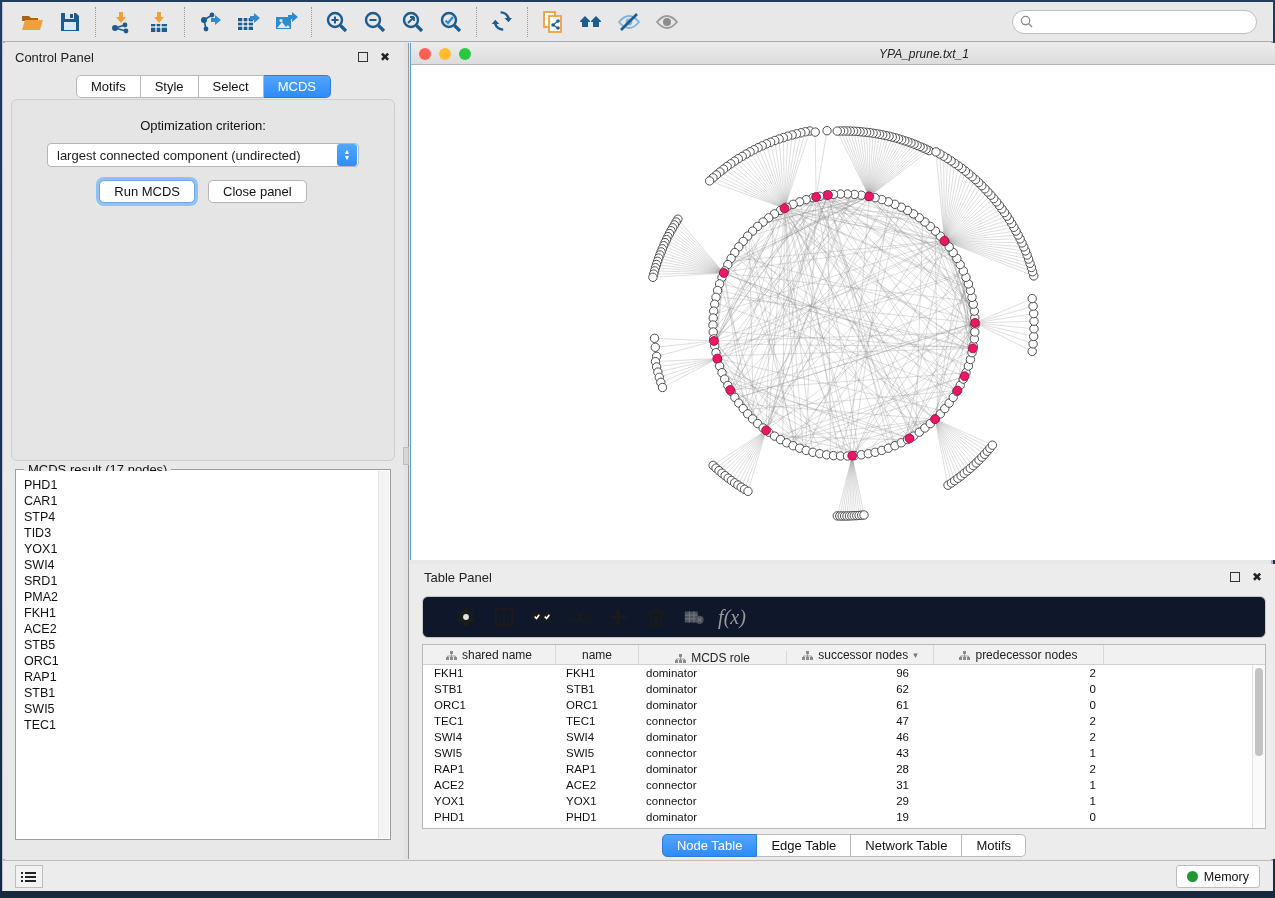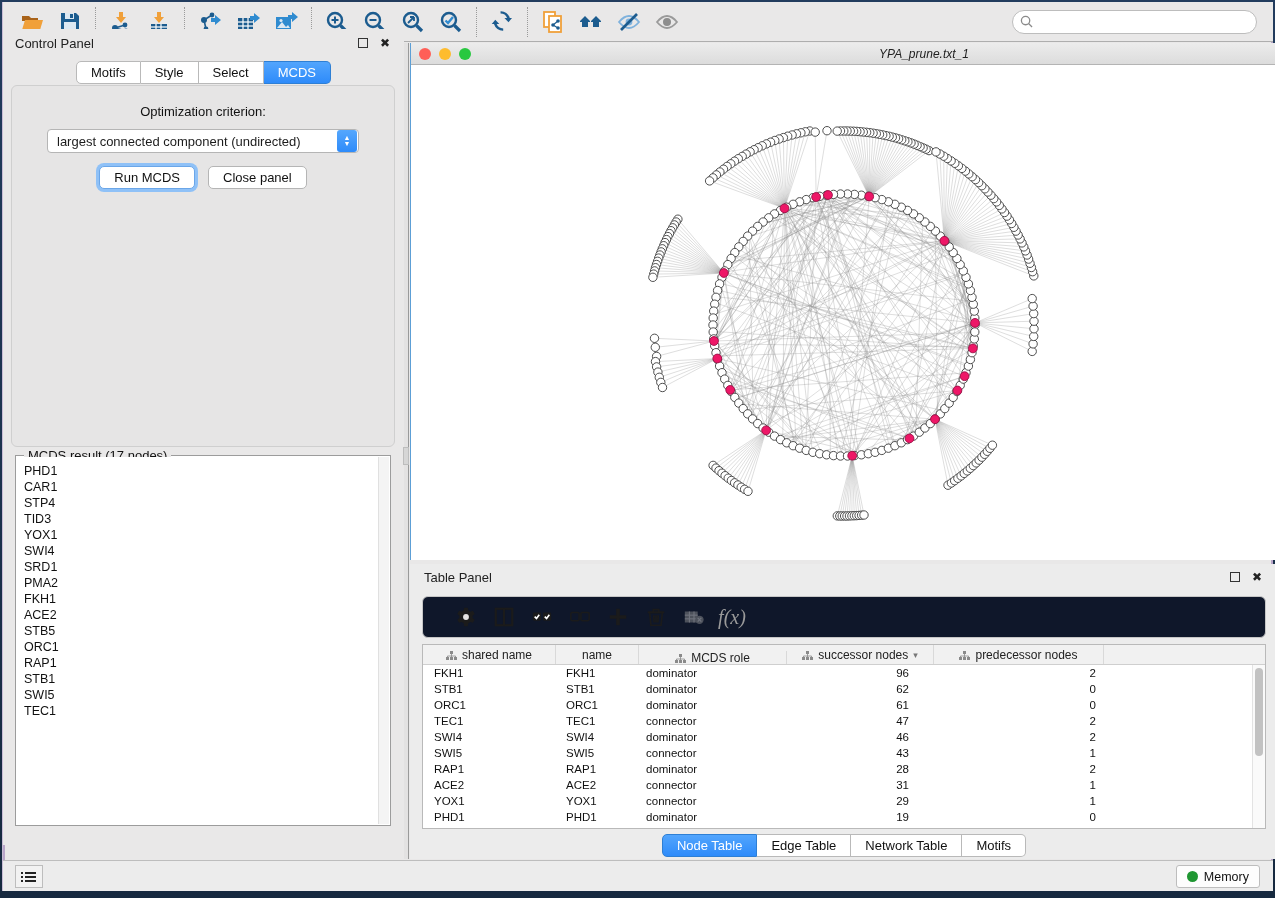--- a/index.html
+++ b/index.html
@@ -13,21 +13,21 @@
              border-bottom:1px solid #aeaeae; display:flex; align-items:center; padding-left:10px; }
   .tbtn { width:38px; height:32px; display:flex; align-items:center; justify-content:center; cursor:default; }
   .tsep { width:1px; height:30px; border-left:1px dotted #9a9a9a; margin:0 6px; }
   .tbtn svg { width:24px; height:24px; }
   #searchwrap { margin-left:auto; margin-right:16px; }
   #search { width:245px; height:24px; border:1px solid #bdbdbd; border-radius:12px; background:#fff;
             padding:0 8px 0 26px; font-size:12px; color:#444; outline:none; }
   #searchwrap { position:relative; }
   #searchwrap .mag { position:absolute; left:8px; top:5px; width:13px; height:13px; }
   
-  #controlPanel { position:absolute; left:0; top:27px; width:401px; height:816px; background:#e9e8e8; }
+  #controlPanel { position:absolute; left:0; top:41px; width:401px; height:816px; background:#e9e8e8; }
   .panelHead { height:28px; display:flex; align-items:center; padding:0 12px; font-size:13px; color:#222; }
   .panelHead .sp { flex:1; }
   .winIco { font-size:12px; color:#222; margin-left:10px; width:14px; text-align:center; }
   .sqIco { display:inline-block; width:10px; height:10px; border:1.5px solid #333; margin-left:10px; }
   #tabRow { display:flex; justify-content:center; margin-top:4px; }
   .tab { border:1px solid #b9b9b9; background:#fff; padding:3px 14px; font-size:13px; color:#111; }
   .tab:first-child { border-radius:5px 0 0 5px; }
   .tab:last-child { border-radius:0 5px 5px 0; }
   .tab + .tab { border-left:none; }
   .tab.active { background:linear-gradient(180deg,#52a5fd,#2e8bfa); color:#fff; border-color:#2e7fd4; }

